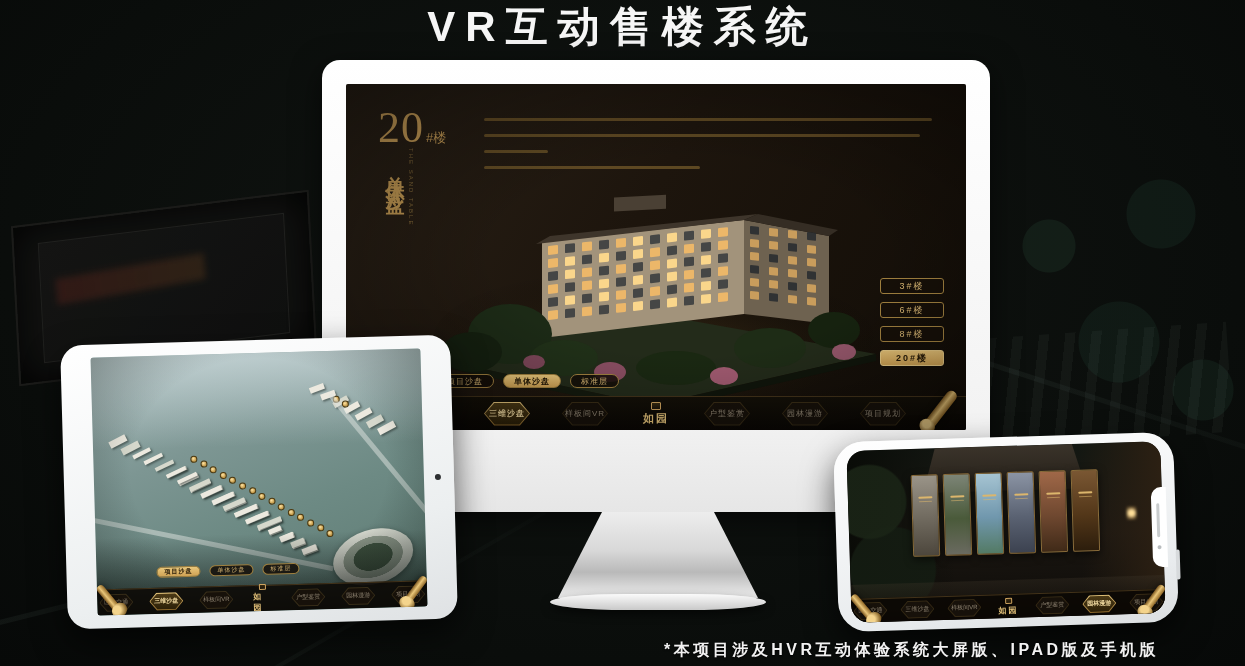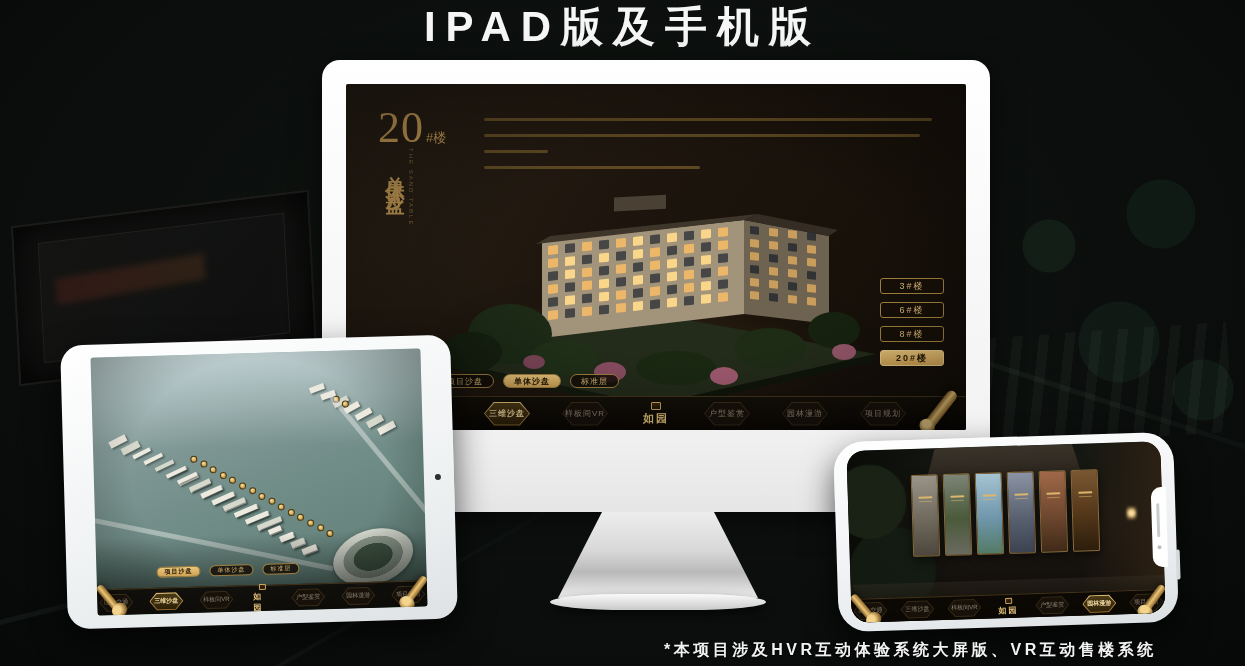--- a/index.html
+++ b/index.html
@@ -217,21 +217,21 @@
       <div class="bg-plaque-inner"></div>
       <div class="bg-smudge"></div>
     </div>
     <div class="bg-road r1"></div>
     <div class="bg-road r2"></div>
     <div class="bg-road r3"></div>
     <div class="bg-trees"></div>
     <div class="bg-blocks"></div>
   </div>
 
-  <div class="page-title">IPAD版及手机版</div>
+  <div class="page-title">VR互动售楼系统</div>
 
   <div class="monitor">
     <div class="monitor-screen">
 
       <div class="headline">
         <span class="hl-number">20</span><span class="hl-suffix">#楼</span>
         <div class="hl-vertical">单体沙盘</div>
       </div>
       <div class="hl-caption">THE SAND TABLE</div>
 
@@ -590,14 +590,14 @@
           <div class="scroll-icon right-end"></div>
         </div>
     </div>
     <div class="phone-notch">
       <div class="notch-slit"></div>
       <div class="notch-cam"></div>
     </div>
     <div class="phone-btn"></div>
   </div>
 
-  <div class="footnote">*本项目涉及HVR互动体验系统大屏版、VR互动售楼系统</div>
+  <div class="footnote">*本项目涉及HVR互动体验系统大屏版、IPAD版及手机版</div>
 </div>
 
 </body></html>

